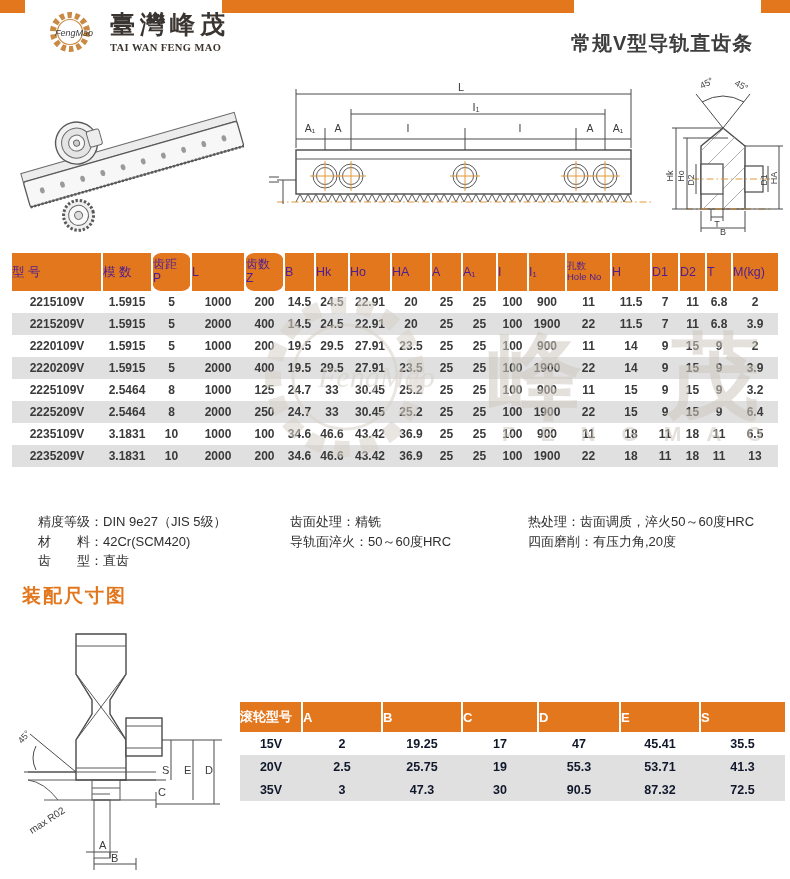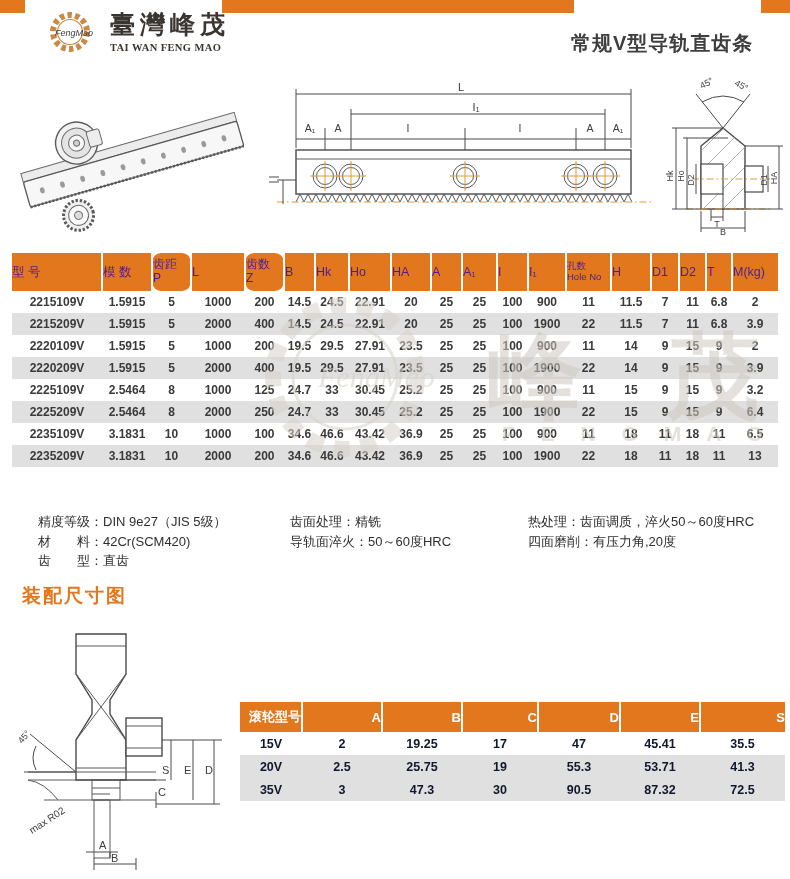--- a/index.html
+++ b/index.html
@@ -59,21 +59,21 @@
   .notes-2 { left:290px; }
   .notes-3 { left:528px; }
 
   
   .assembly-heading { position:absolute; left:22px; top:583px; font-size:19px; font-weight:bold;
                       color:#E2771E; letter-spacing:2px; }
   .d-assembly { left:14px; top:622px; width:220px; height:250px; }
 
   .roller-table { position:absolute; left:240px; top:702px; width:545px; }
   .roller-table th { background:#E2771E; color:#fff; font-size:13px; font-weight:bold;
-                     height:30px; text-align:right; vertical-align:middle; }
+                     height:30px; text-align:left; vertical-align:middle; }
   .roller-table th + th { border-left:2px solid #fff; }
   .roller-table td { height:23px; font-size:12.5px; font-weight:bold; color:#0f172a;
                      text-align:center; vertical-align:middle; }
   .roller-table tr.alt td { background:#E0E0E0; }
 </style>
 </head>
 <body>
 
 <div class="page">
 

